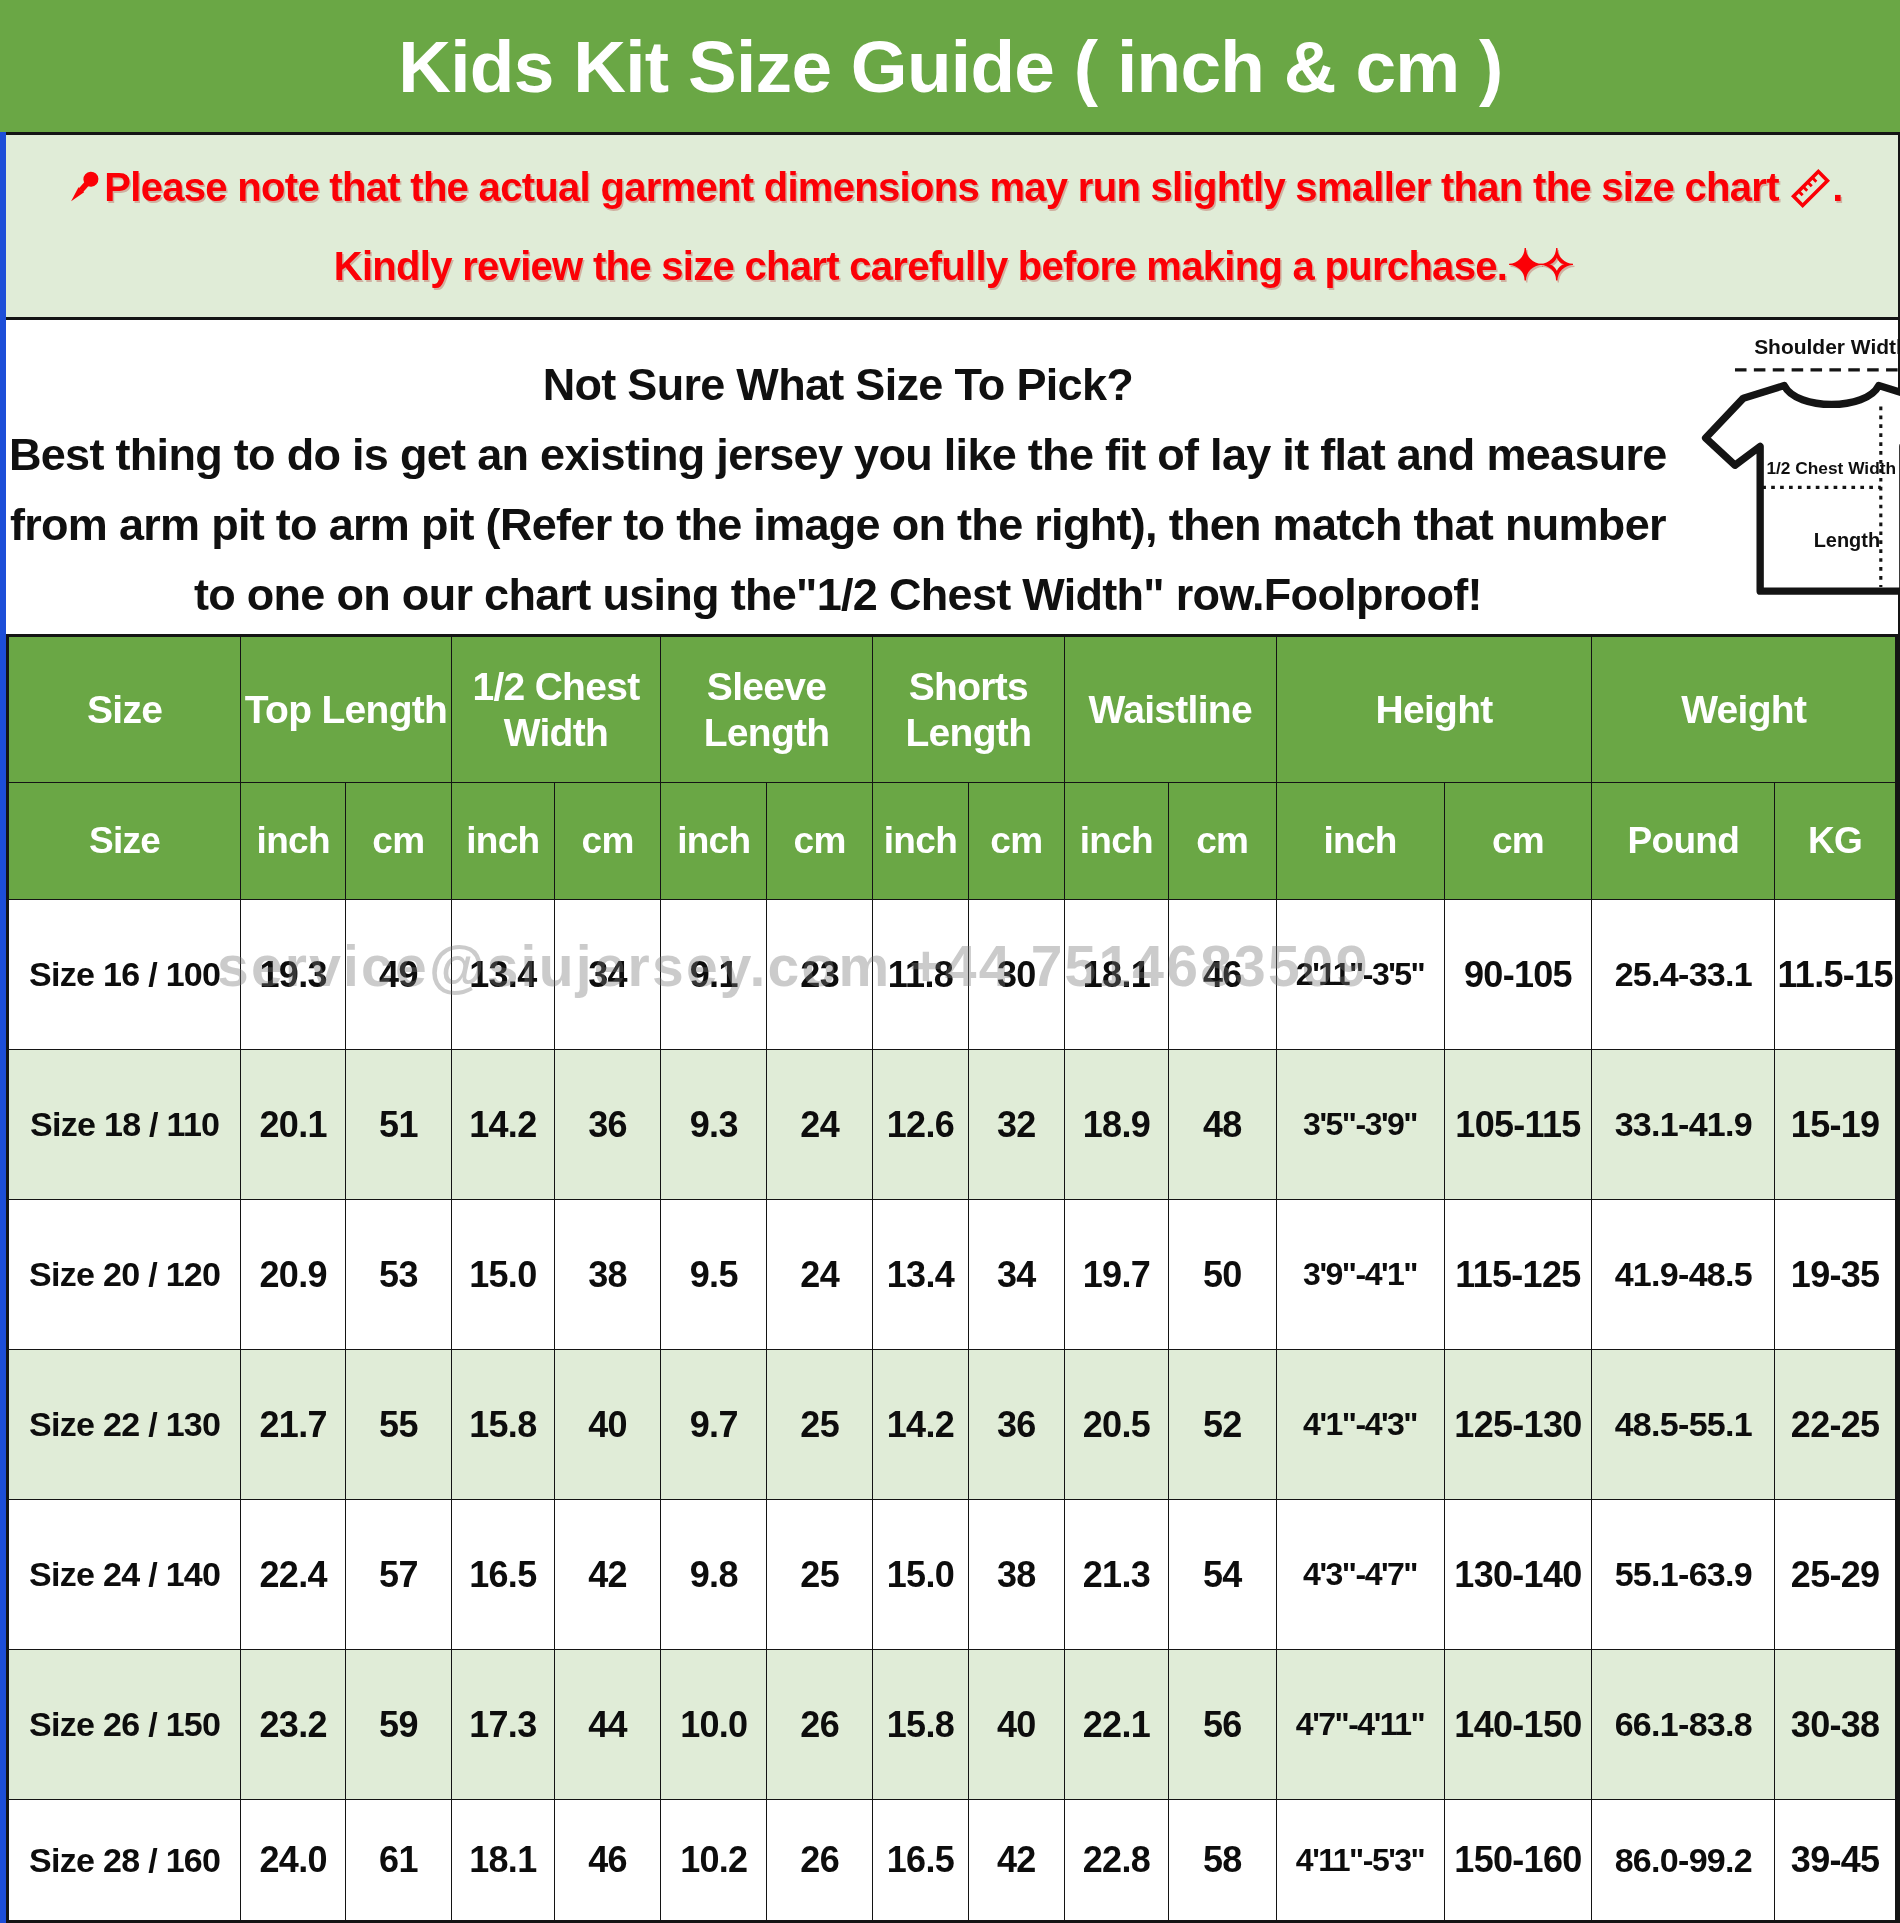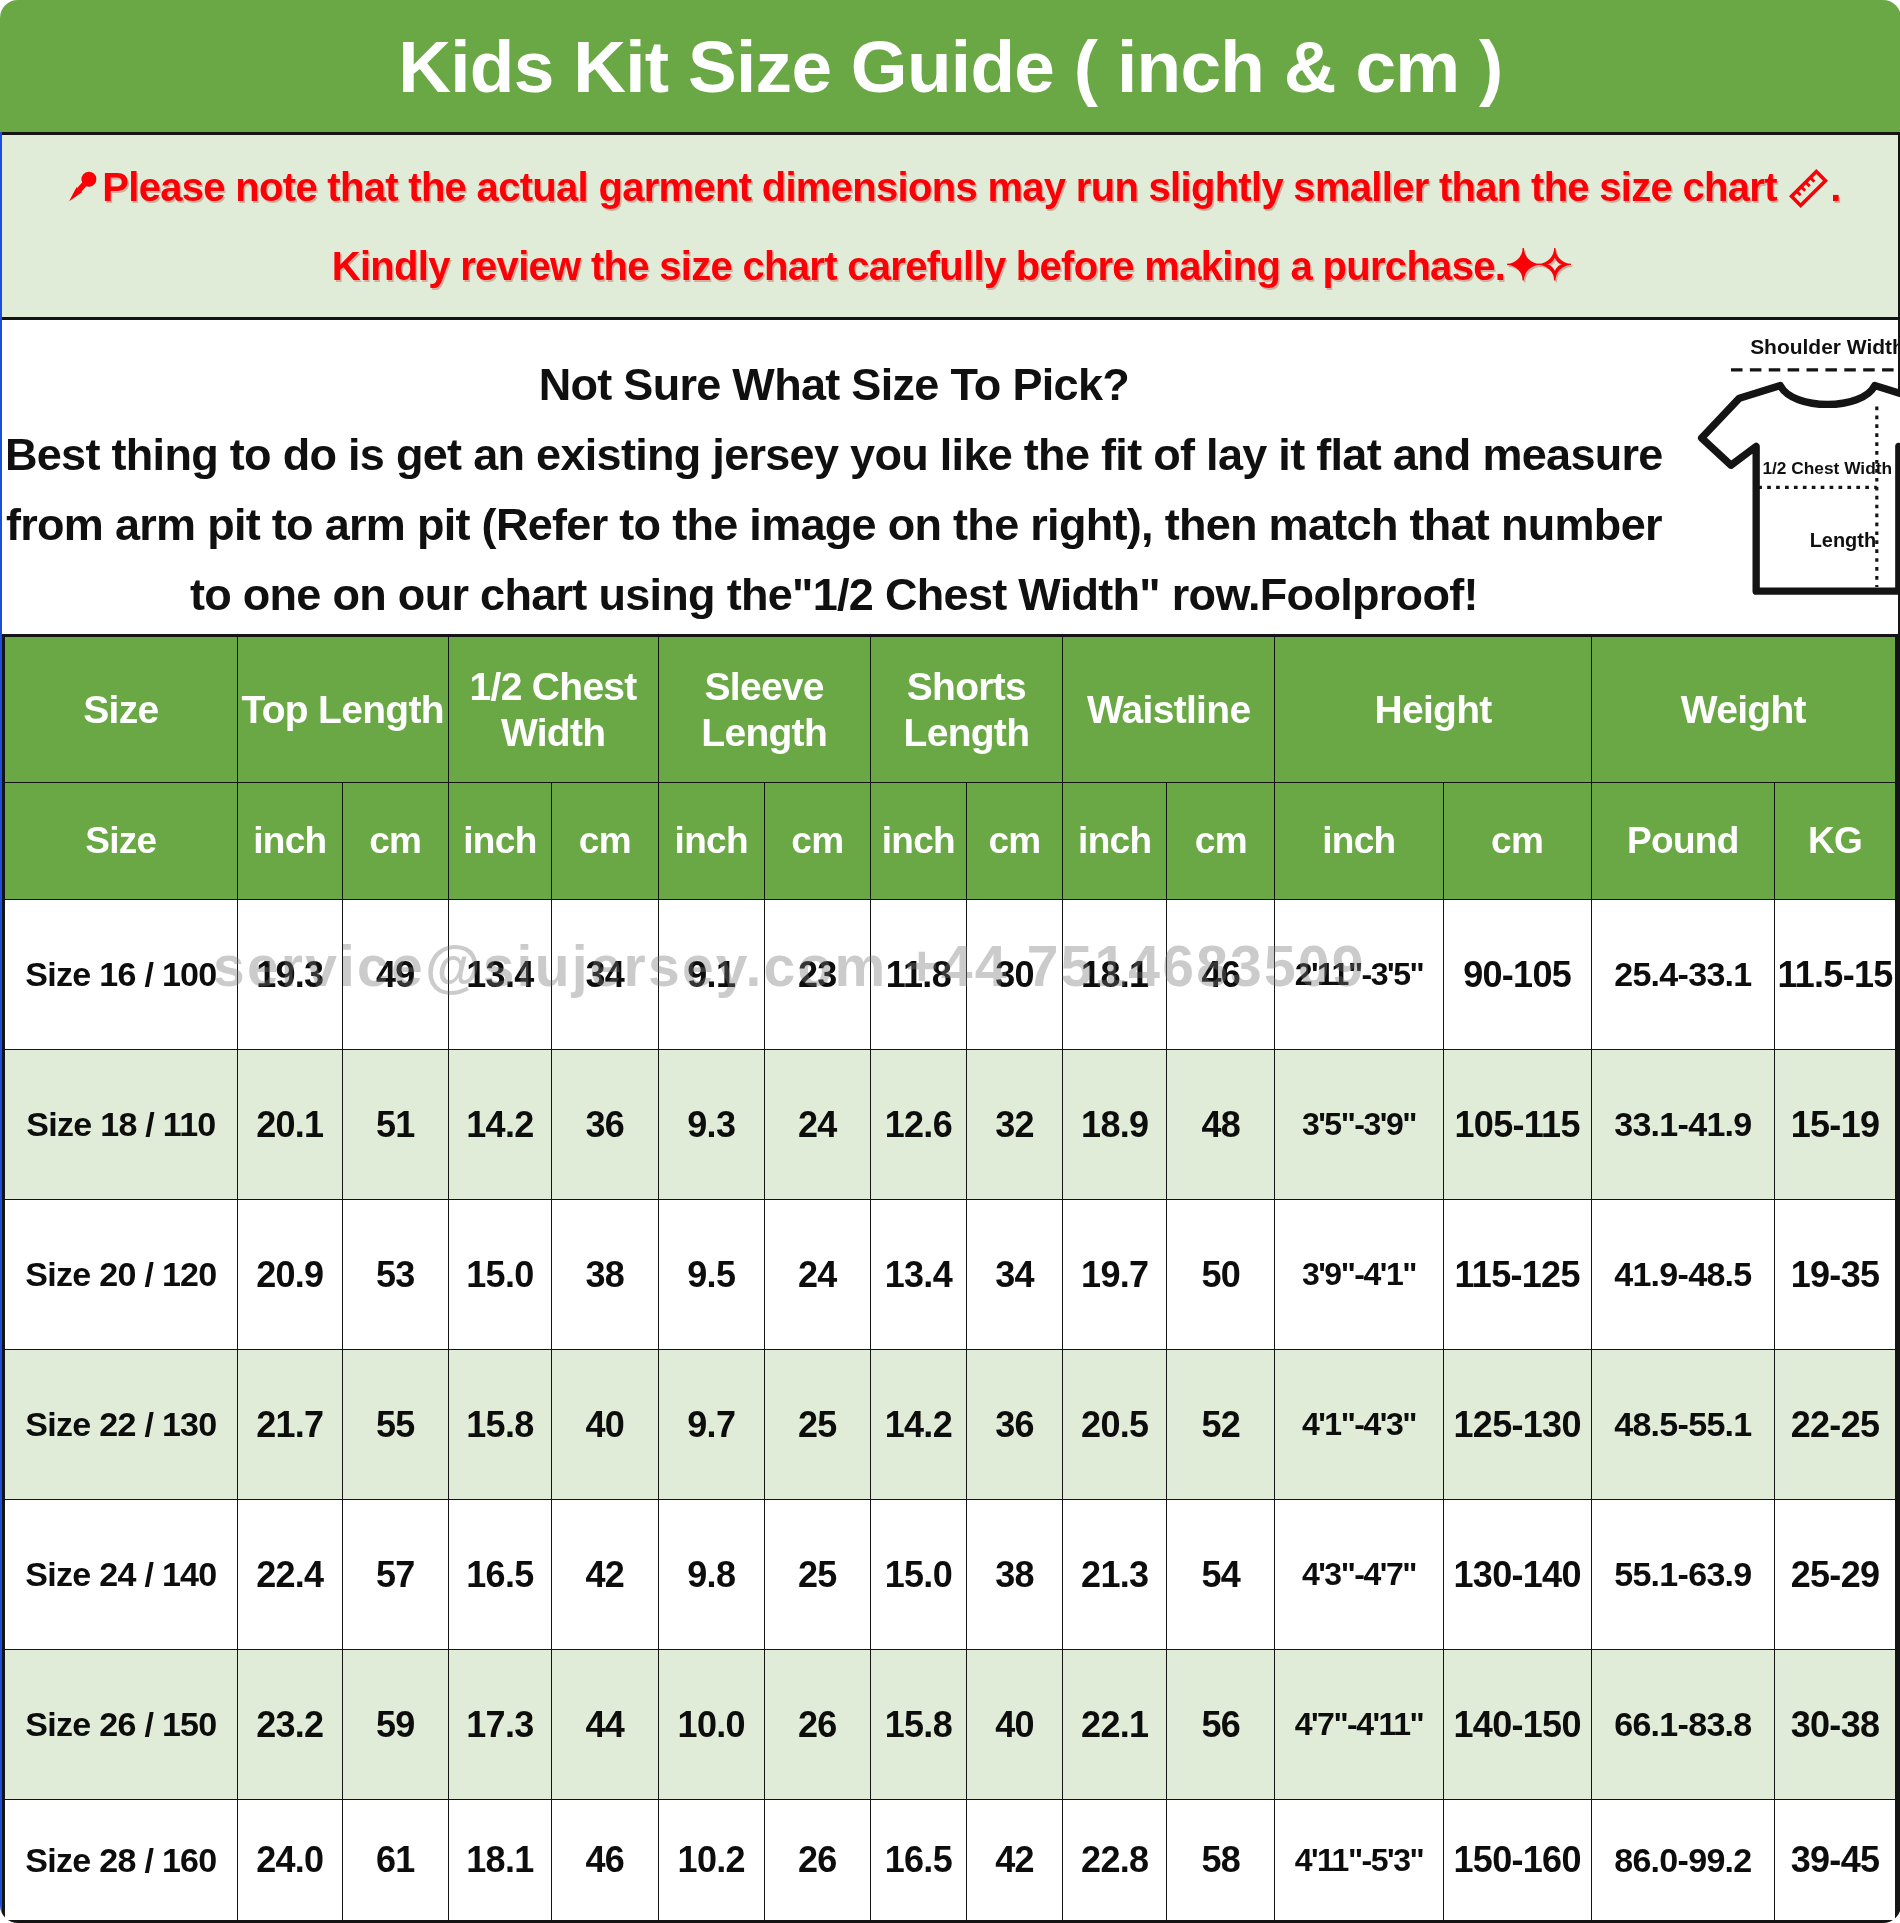--- a/index.html
+++ b/index.html
@@ -1,32 +1,31 @@
 <!DOCTYPE html>
 <html style="font-size:12px"><head>
 <meta charset="utf-8">
 <style>
   html,body { margin:0; padding:0; background:#ffffff; }
   .page {
     width:1901px; height:1923px;
     font-family:"Liberation Sans", sans-serif;
     background:#ffffff; position:relative; overflow:hidden;
     box-sizing:border-box;
-    border-radius:18px;
   }
   
   .title-band {
     height:132px; background:#6aa745;
     display:flex; align-items:center; justify-content:center;
   }
   .title-band h1 {
     margin:0; color:#ffffff; font-size:73px; font-weight:700; letter-spacing:-0.7px;
   }
   
-  .frame { border-left:2px solid #1d4ed8; border-right:3px solid #141414; box-sizing:border-box; }
+  .frame { border-left:6px solid #1d4ed8; border-right:3px solid #141414; box-sizing:border-box; }
   .notice-band {
     height:188px; background:#e0ecd7;
     border-top:3px solid #141414; border-bottom:3px solid #141414;
     box-sizing:border-box;
     display:flex; flex-direction:column; justify-content:center;
     text-align:center; color:#fb0006; font-weight:700;
   }
   .notice-line { font-size:40px; line-height:78px; letter-spacing:-0.7px; margin:0;
     text-shadow:1.5px 1.5px 0 rgba(160,0,0,0.25); white-space:nowrap; }
   .icon { vertical-align:-9px; }

